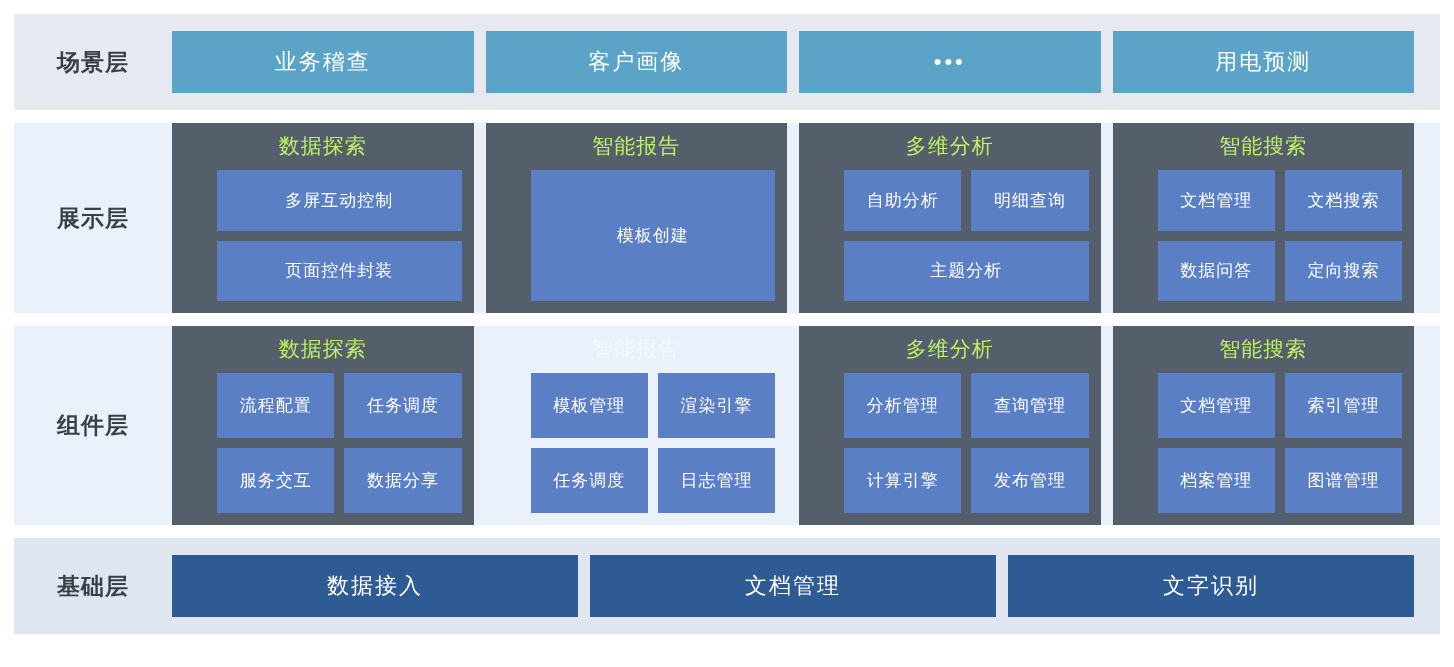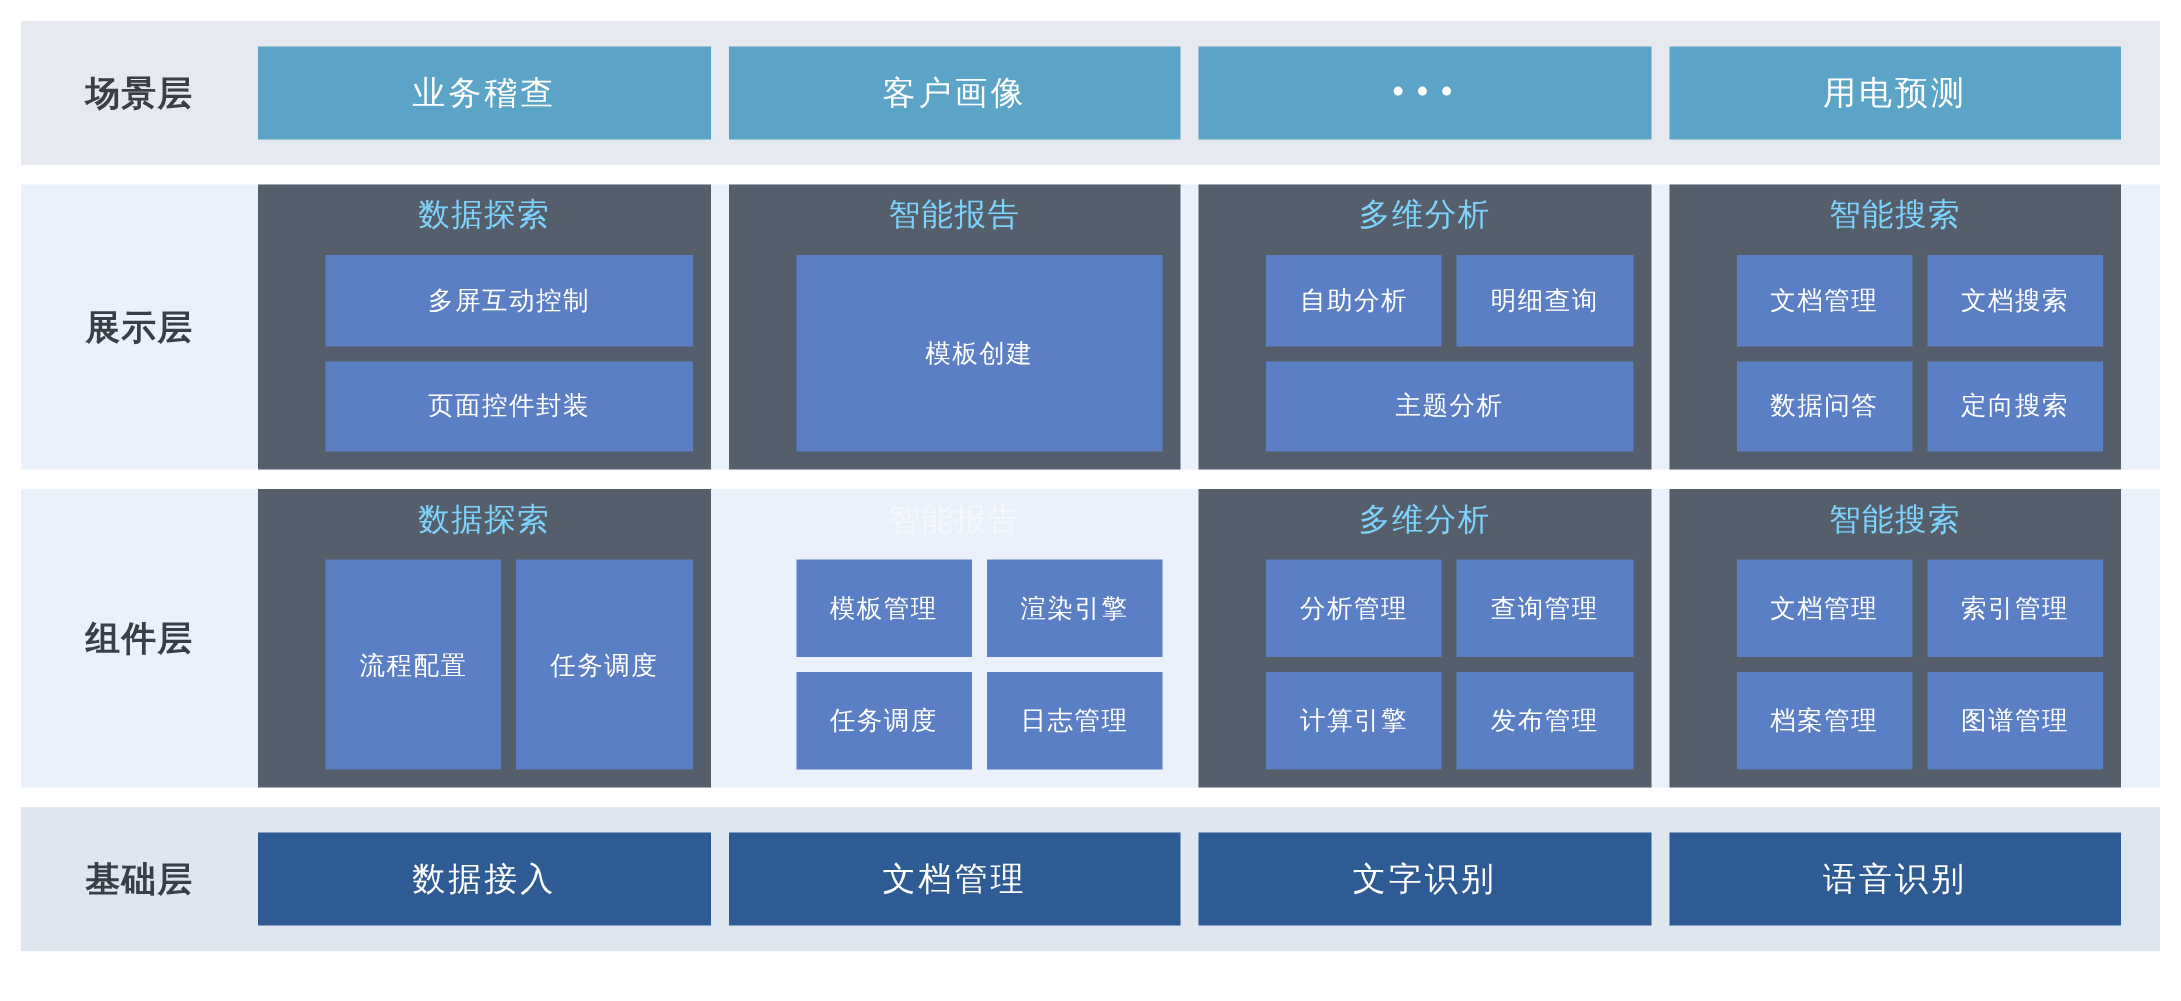--- a/index.html
+++ b/index.html
@@ -13,21 +13,20 @@
   }
 
   #diagram {
     width: 1454px;
     height: 667px;
     padding: 14px 14px 12px 14px;
     display: flex;
     flex-direction: column;
     gap: 13px;
     background: #ffffff;
-    font-family: Liberation Mono, monospace;
   }
 
   
   .band {
     display: flex;
     align-items: center;
     width: 100%;
     position: relative;
   }
   .band-scene      { background: #e6e9f0; height: 96px; }
@@ -77,21 +76,21 @@
     padding: 8px 12px 12px 12px;
     display: flex;
     flex-direction: column;
     gap: 10px;
     height: 100%;
   }
   .card.ghost { background: transparent; }
 
   .card-title {
     text-align: center;
-    color: #7dd3fc;
+    color: #bef264;
     font-size: 21px;
     letter-spacing: 1px;
     line-height: 1.35;
     padding: 1px 0 0 0;
     user-select: none;
   }
   .card.ghost .card-title { color: #f4f8fd; }
 
   .chip-rows {
     display: flex;
@@ -192,20 +191,24 @@
     <div class="band-label">组件层</div>
     <div class="band-content">
 
       <div class="card">
         <div class="card-title">数据探索</div>
         <div class="chip-rows">
           <div class="chip-row">
             <div class="chip">流程配置</div>
             <div class="chip">任务调度</div>
           </div>
+          <div class="chip-row">
+            <div class="chip">服务交互</div>
+            <div class="chip">数据分享</div>
+          </div>
         </div>
       </div>
 
       <div class="card ghost">
         <div class="card-title">智能报告</div>
         <div class="chip-rows">
           <div class="chip-row">
             <div class="chip">模板管理</div>
             <div class="chip">渲染引擎</div>
           </div>
@@ -246,17 +249,16 @@
 
     </div>
   </div>
 
   <div class="band band-base">
     <div class="band-label">基础层</div>
     <div class="band-content">
       <div class="bar bar-base">数据接入</div>
       <div class="bar bar-base">文档管理</div>
       <div class="bar bar-base">文字识别</div>
-      <div class="bar bar-base">语音识别</div>
     </div>
   </div>
 
 </div>
 
 </body></html>

